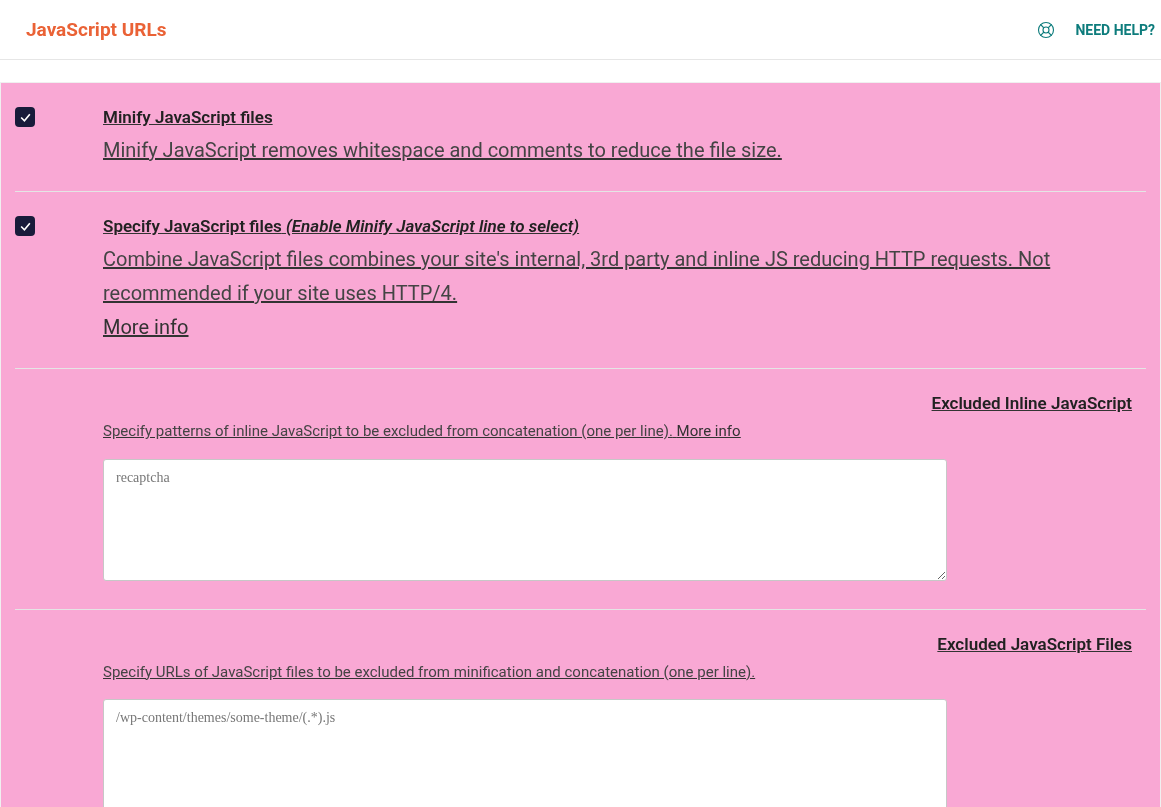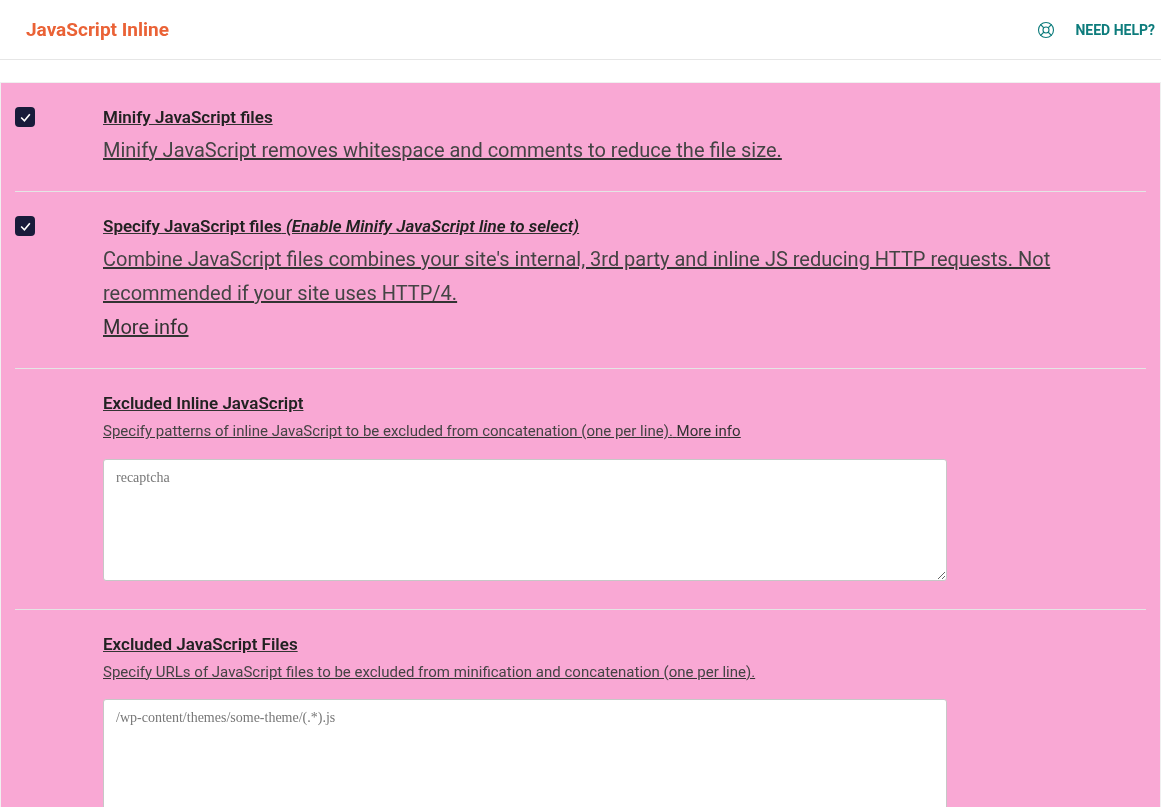--- a/index.html
+++ b/index.html
@@ -94,20 +94,21 @@
   .more-info {
     text-decoration: underline;
     color: #333;
     cursor: pointer;
   }
   .section-heading {
     font-size: 17px;
     font-weight: 600;
     color: #222;
     margin-bottom: 6px;
+    text-align: right;
   }
   .section-sub {
     font-size: 15px;
     color: #444;
     margin-bottom: 14px;
     line-height: 1.7;
   }
   textarea {
     width: 844px;
     height: 122px;
@@ -124,21 +125,21 @@
     color: #777;
     font-family: Georgia, "Times New Roman", serif;
   }
 </style>
 </head>
 <body>
 
 <div class="page">
 
   <div class="header">
-    <div class="header-title">JavaScript Inline</div>
+    <div class="header-title">JavaScript URLs</div>
     <div class="help-link">
       <svg viewBox="0 0 24 24">
         <circle cx="12" cy="12" r="10" stroke-width="1.5"></circle>
         <circle cx="12" cy="12" r="4" stroke-width="1.5"></circle>
         <line x1="4.5" y1="4.5" x2="9" y2="9" stroke-width="1.5"></line>
         <line x1="19.5" y1="4.5" x2="15" y2="9" stroke-width="1.5"></line>
         <line x1="4.5" y1="19.5" x2="9" y2="15" stroke-width="1.5"></line>
         <line x1="19.5" y1="19.5" x2="15" y2="15" stroke-width="1.5"></line>
       </svg>
       <span>NEED HELP?</span>

